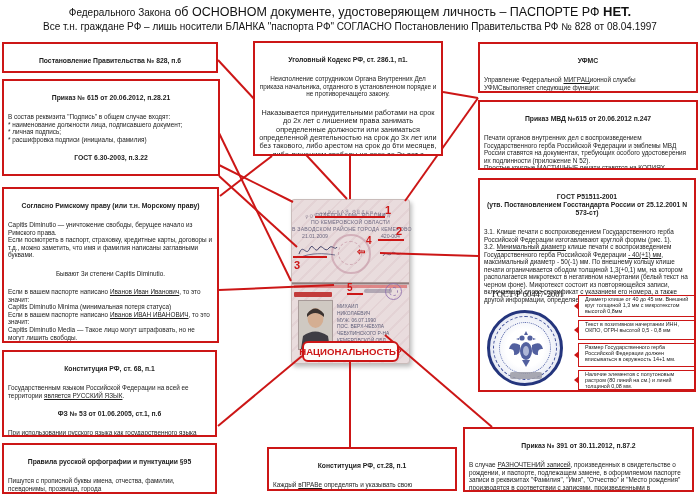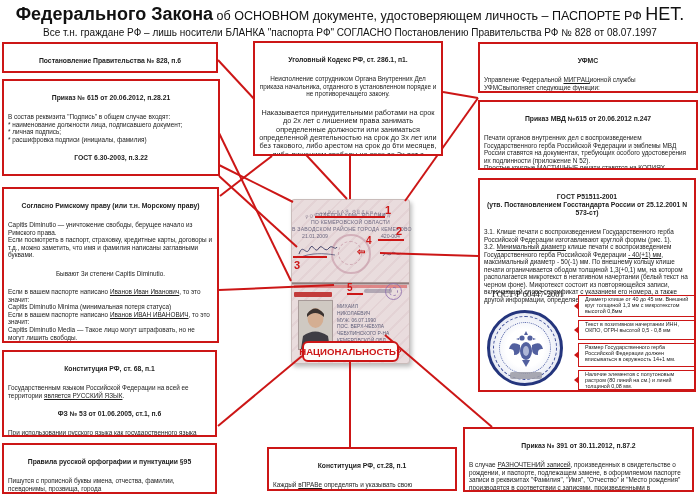--- a/index.html
+++ b/index.html
@@ -1,22 +1,22 @@
 <!DOCTYPE html>
 <html><head>
 <meta charset="utf-8">
 <style>
   html,body{margin:0;padding:0;background:#fff;}
   .stage{position:relative;width:700px;height:495px;background:#ffffff;
          font-family:"Liberation Sans",sans-serif;overflow:hidden;}
   
   .hdr{position:absolute;left:0;top:4px;width:700px;text-align:center;color:#111;}
   .hdr .l1{font-size:12.5px;}
-  .hdr .law{font-weight:bold;font-size:18px;}
-  .hdr .no{font-weight:normal;font-size:18px;}
+  .hdr .law{font-weight:normal;font-size:10px;}
+  .hdr .no{font-weight:bold;font-size:13px;}
   .hdr .l2{font-size:10px;margin-top:2px;}
   
   .rbox{position:absolute;background:#fff;border:2px solid #cc1616;box-sizing:border-box;
         padding:2px 4px;font-size:6.4px;line-height:1.18;color:#1d1d1d;overflow:hidden;z-index:3;}
   .blk{white-space:pre-wrap;margin:11px 0;}
   .blk.title{font-weight:bold;text-align:center;font-size:6.8px;}
   .blk.center{text-align:center;}
   .blk.big{text-align:center;font-size:7.3px;line-height:1.16;}
   .blk.p{text-align:left;}
   .s-u{text-decoration:underline;}
@@ -79,21 +79,21 @@
            border-top:4px solid transparent;border-bottom:4px solid transparent;
            border-right:5px solid #cc1616;}
 </style>
 </head>
 <body>
 
 <div class="stage">
 
   <div class="hdr">
     <div class="l1"><span class="law">Федерального Закона</span><span> об ОСНОВНОМ документе, удостоверяющем личность – ПАСПОРТЕ РФ </span><span class="no">НЕТ.</span></div>
-    <div class="l2">Все т.н. граждане РФ – лишь носители БЛАНКА "паспорта РФ" СОГЛАСНО Постановлению Правительства РФ № 828 от 08.07.1997</div>
+    <div class="l2">Все т.н. граждане РФ – лишь носители БЛАНКА "паспорта РФ" СОГЛАСНО Постановлению Правительства РФ № 828 от 08.04.1997</div>
   </div>
 
   <div class="passport">
     <div class="texture"></div>
     <svg class="pp-arc" width="117" height="18">
       <path id="arcpath" d="M14,16 Q58,4 103,16" fill="none"></path>
       <text font-size="4.6" fill="#8c7d90" letter-spacing="1.2"><textPath href="#arcpath">РОССИЙСКАЯ ФЕДЕРАЦИЯ</textPath></text>
     </svg>
     <div class="pp-line" style="top:12px;">ОТДЕЛОМ УФМС РОССИИ</div>
     <div class="pp-line" style="top:19px;">ПО КЕМЕРОВСКОЙ ОБЛАСТИ</div>

